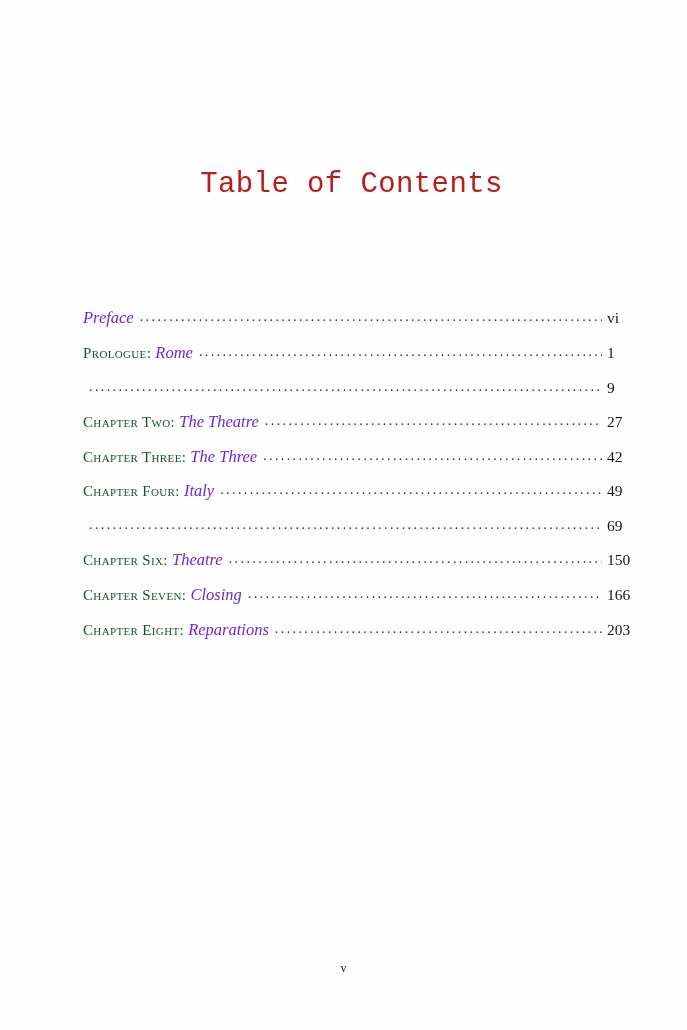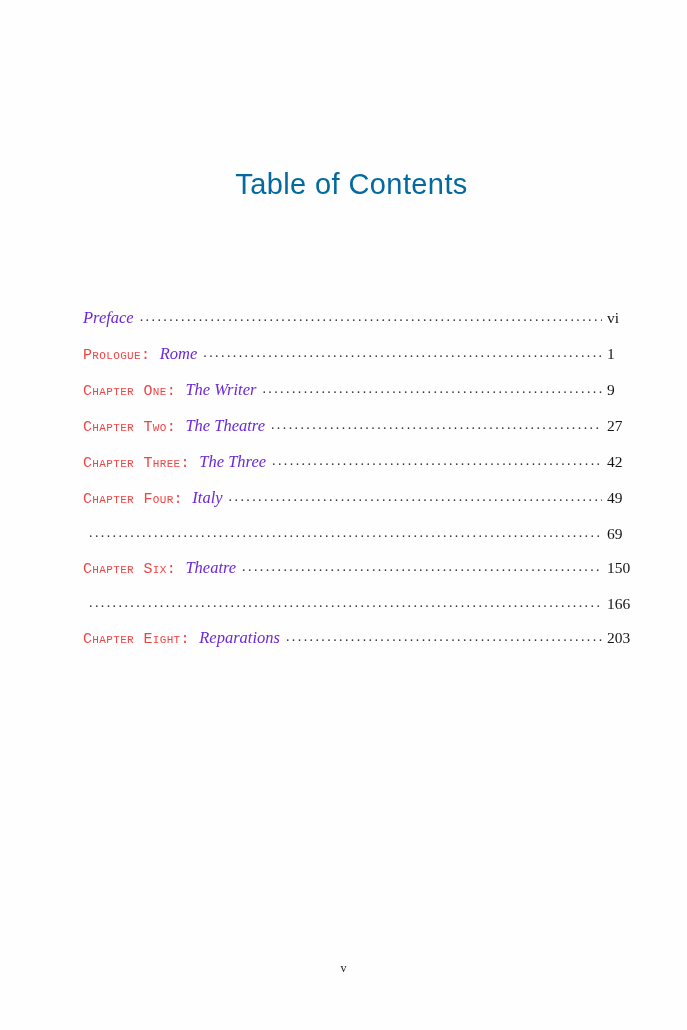--- a/index.html
+++ b/index.html
@@ -19,25 +19,25 @@
     position: absolute;
     inset: 0;
     background: #fefefe;
   }
   .toc-title {
     position: absolute;
     top: 168px;
     left: 0;
     right: 0;
     text-align: center;
-    font-family: Liberation Sans, sans-serif;
+    font-family: Liberation Mono, monospace;
     font-size: 29px;
     font-weight: 400;
     letter-spacing: 0.4px;
-    color: #0369a1;
+    color: #b91c1c;
     padding-left: 16px;
   }
   .toc-list {
     position: absolute;
     top: 308px;
     left: 83px;
     width: 558px;
   }
   .toc-row {
     display: flex;
@@ -46,24 +46,24 @@
     line-height: 1.25;
     margin-bottom: 14.3px;
     white-space: nowrap;
   }
   .toc-label {
     flex: 0 0 auto;
     display: inline-block;
   }
   .toc-kicker {
     font-variant: small-caps;
-    font-family: Liberation Mono, monospace;
+    font-family: Liberation Serif, serif;
     font-size: 15px;
     letter-spacing: 0.35px;
-    color: #ef4444;
+    color: #14532d;
   }
   .toc-kicker::after {
     content: " ";
   }
   .toc-name {
     font-style: italic;
     font-family: "Liberation Serif", serif;
     font-size: 16.5px;
     color: #6d28d9;
   }
@@ -123,23 +123,20 @@
       <span class="toc-label">
         <span class="toc-kicker">Prologue:</span><span class="toc-name">Rome</span>
       </span>
       <span class="toc-leader">
           <span>........................................................................................................................</span>
         </span>
       <span class="toc-page">1</span>
     </div>
 
     <div class="toc-row">
-      <span class="toc-label">
-        <span class="toc-kicker">Chapter One:</span><span class="toc-name">The Writer</span>
-      </span>
       <span class="toc-leader">
           <span>........................................................................................................................</span>
         </span>
       <span class="toc-page">9</span>
     </div>
 
     <div class="toc-row">
       <span class="toc-label">
         <span class="toc-kicker">Chapter Two:</span><span class="toc-name">The Theatre</span>
       </span>
@@ -180,20 +177,23 @@
       <span class="toc-label">
         <span class="toc-kicker">Chapter Six:</span><span class="toc-name">Theatre</span>
       </span>
       <span class="toc-leader">
           <span>........................................................................................................................</span>
         </span>
       <span class="toc-page">150</span>
     </div>
 
     <div class="toc-row">
+      <span class="toc-label">
+        <span class="toc-kicker">Chapter Seven:</span><span class="toc-name">Closing</span>
+      </span>
       <span class="toc-leader">
           <span>........................................................................................................................</span>
         </span>
       <span class="toc-page">166</span>
     </div>
 
     <div class="toc-row">
       <span class="toc-label">
         <span class="toc-kicker">Chapter Eight:</span><span class="toc-name">Reparations</span>
       </span>

